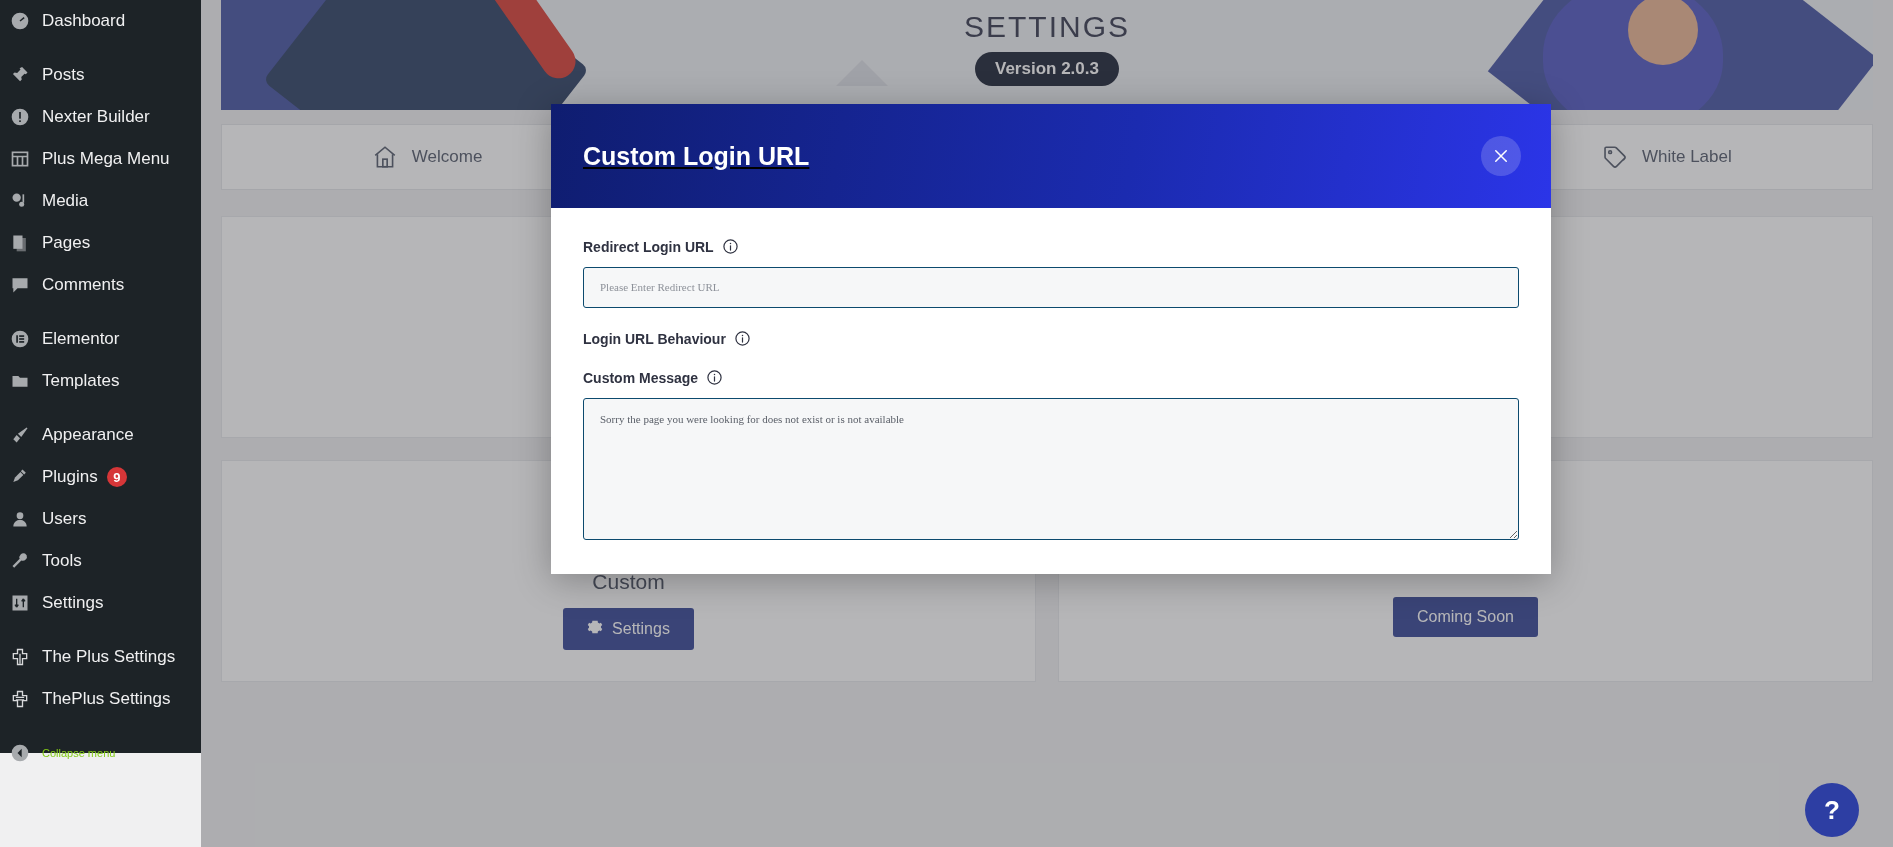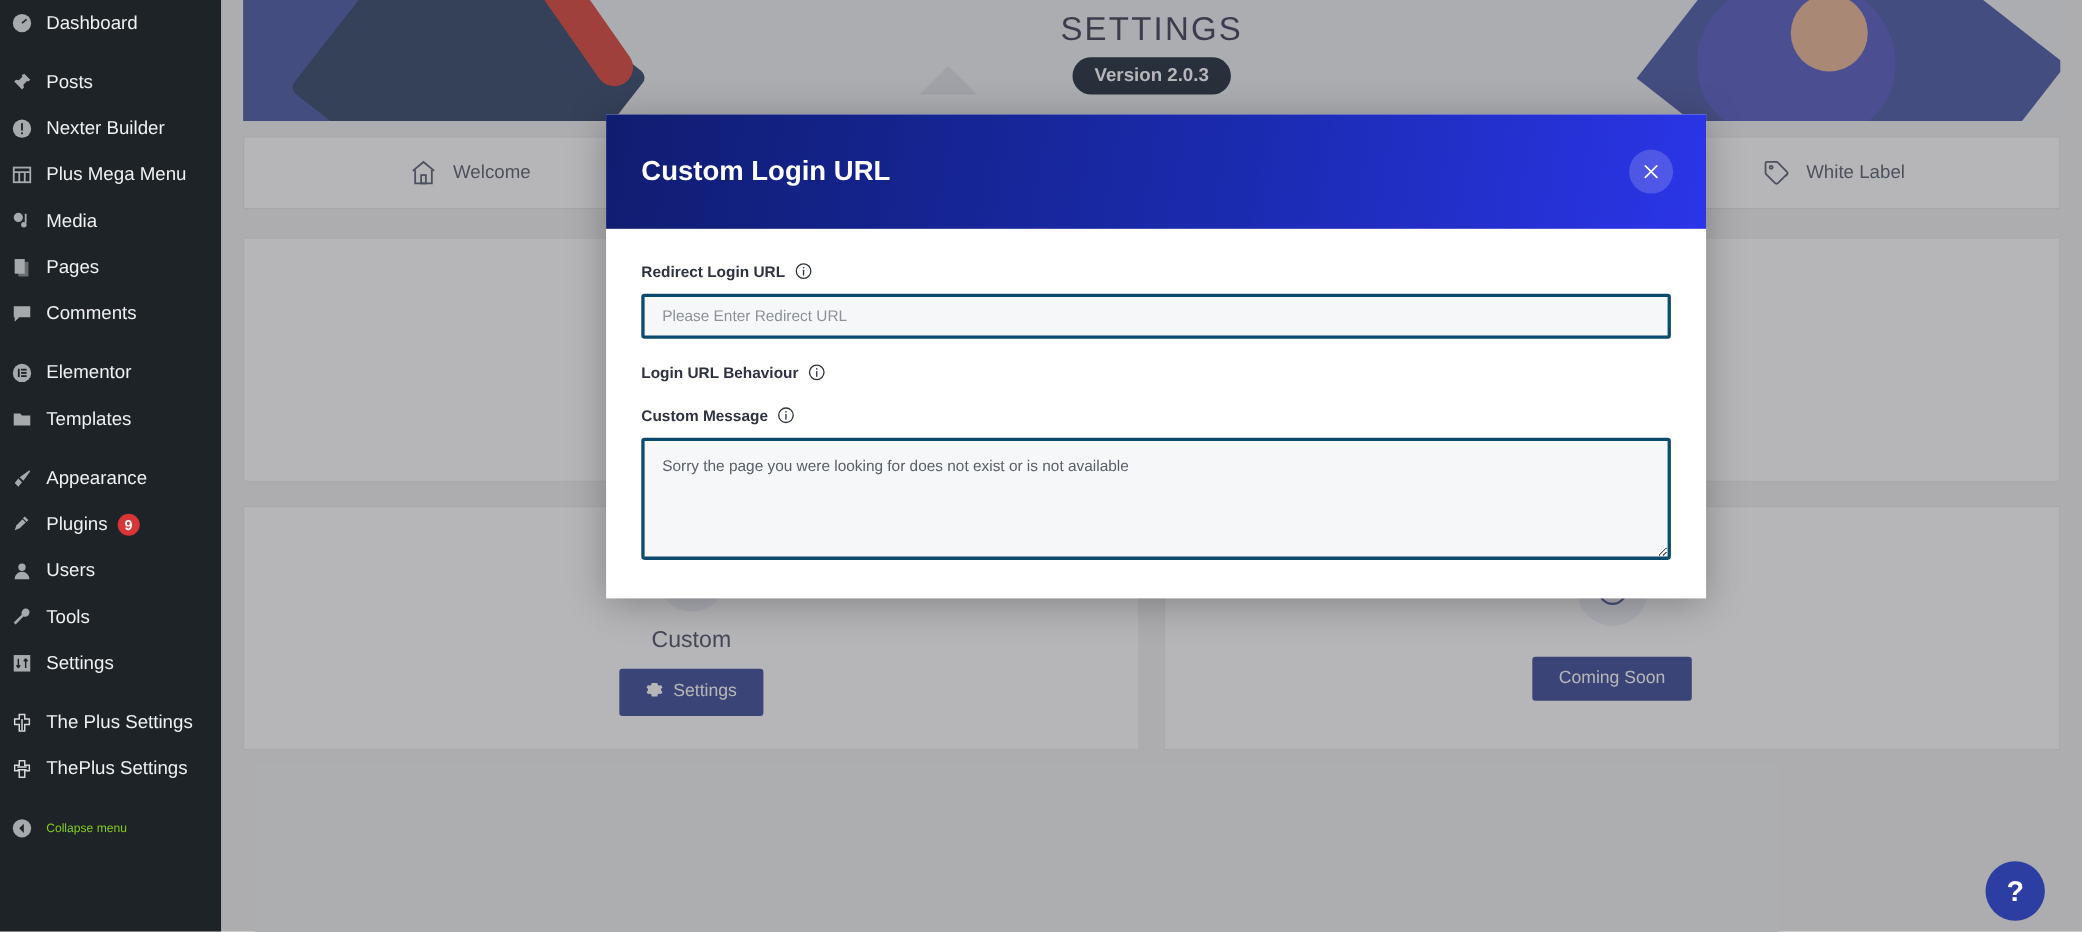--- a/index.html
+++ b/index.html
@@ -7,21 +7,21 @@
     width: 1893px; height: 847px;
     overflow: hidden;
     font-family: "Liberation Sans", sans-serif;
     background: #f0f0f1;
   }
   #root { position: relative; width: 1893px; height: 847px; overflow: hidden; }
 
   
   #sidebar {
     position: absolute; left: 0; top: 0;
-    width: 201px; height: 847px;
+    width: 201px; height: 753px;
     background: #1d2327;
     z-index: 30;
   }
   .menu-item {
     display: flex; align-items: center;
     height: 42px; padding-left: 10px;
     color: #f0f0f1; font-size: 17px;
     cursor: pointer; position: relative;
   }
   .menu-item .mi-ico {
@@ -177,20 +177,21 @@
     background: #ffffff;
     z-index: 50;
     box-shadow: 0 6px 34px rgba(0,0,0,0.28);
   }
   #modal-head {
     height: 104px;
     background: linear-gradient(100deg, #0f1d70 0%, #1b2bb0 58%, #2b35e8 100%);
     display: flex; align-items: center;
     padding: 0 32px;
     position: relative;
+    text-decoration: underline;
   }
   #modal-title {
     color: #ffffff; font-size: 25px; font-weight: 700;
   }
   #modal-close {
     position: absolute; right: 30px; top: 50%;
     transform: translateY(-50%);
     width: 40px; height: 40px; border-radius: 50%;
     background: rgba(255,255,255,0.18);
     border: none; cursor: pointer;
@@ -201,46 +202,46 @@
   .field { margin-bottom: 22px; }
   .field-label {
     display: flex; align-items: center; gap: 8px;
     font-size: 14px; font-weight: 700; color: #2f3241;
     margin-bottom: 12px;
   }
   .info-ico { color: #2f3241; display: flex; }
   .control {
     width: 100%;
     background: #f6f7f8;
-    border: 3px solid #0c4a6e;
+    border: 1px solid #0c4a6e;
     border-radius: 3px;
-    font-size: 14px;
+    font-size: 11px;
     color: #8d9199;
-    font-family: Liberation Sans, sans-serif;
+    font-family: Liberation Serif, serif;
     padding: 0 16px;
     height: 41px;
     line-height: 41px;
     outline: none;
   }
   .control::placeholder { color: #8d9199; }
   .select-wrap { position: relative; }
   select.control {
     appearance: none; -webkit-appearance: none;
     padding-right: 42px;
     color: #8d9199;
     cursor: pointer;
   }
   .sel-chev {
     position: absolute; right: 16px; top: 50%;
     transform: translateY(-50%);
     pointer-events: none; color: #5b5f66;
     display: flex;
   }
   textarea.control {
-    height: 111px; line-height: 1.5;
+    height: 142px; line-height: 1.5;
     padding: 12px 16px;
     color: #5a5f68;
     resize: vertical;
   }
   #modal-footer { padding: 12px 32px 34px 32px; }
   #save-btn {
     width: 100%; height: 46px;
     background: #2a3b9e; color: #ffffff;
     border: none; border-radius: 3px;
     font-size: 19px; font-weight: 700;

